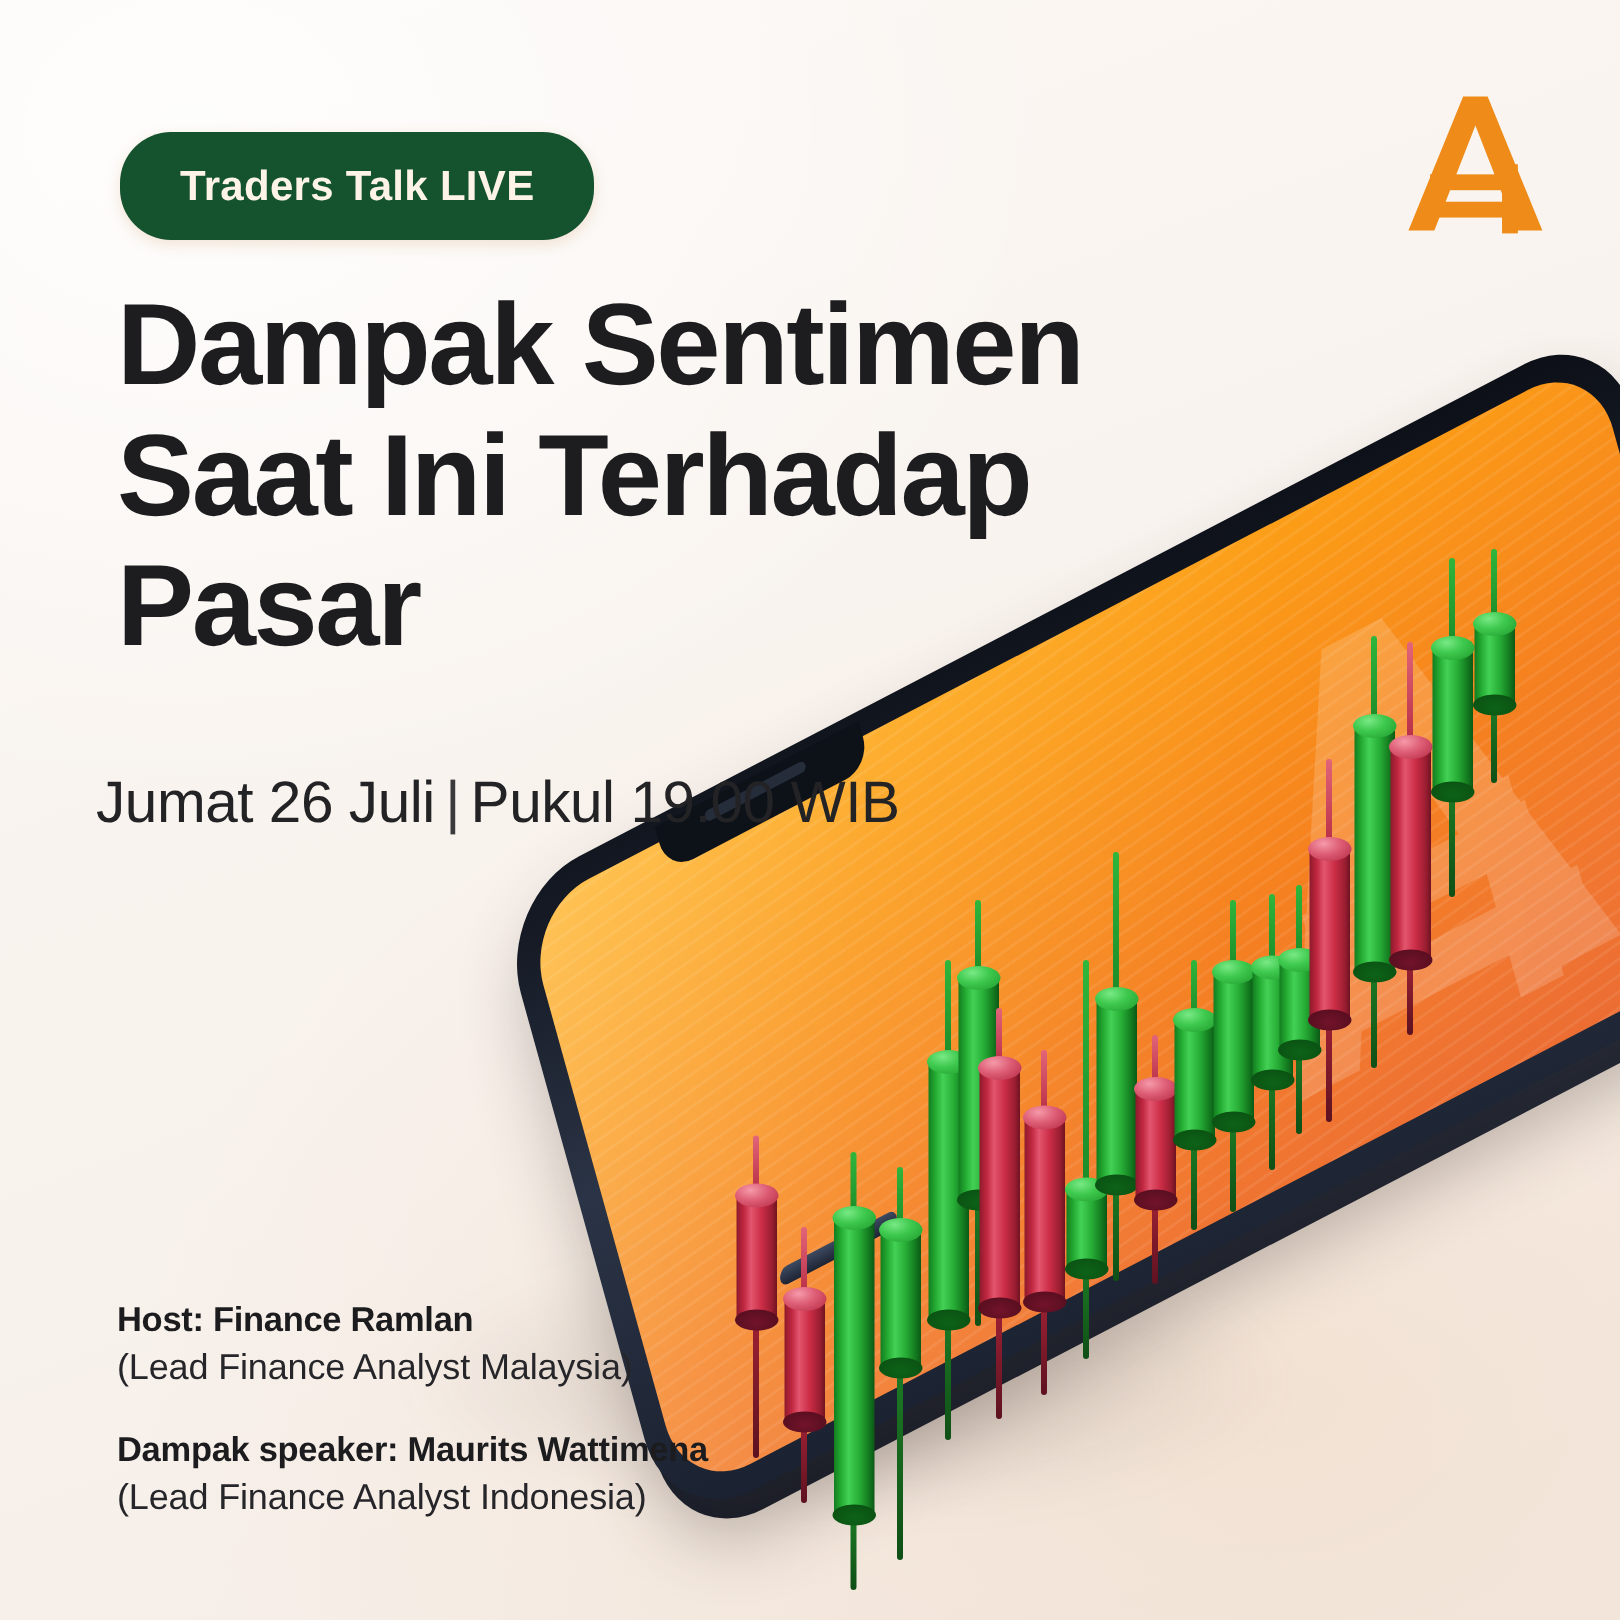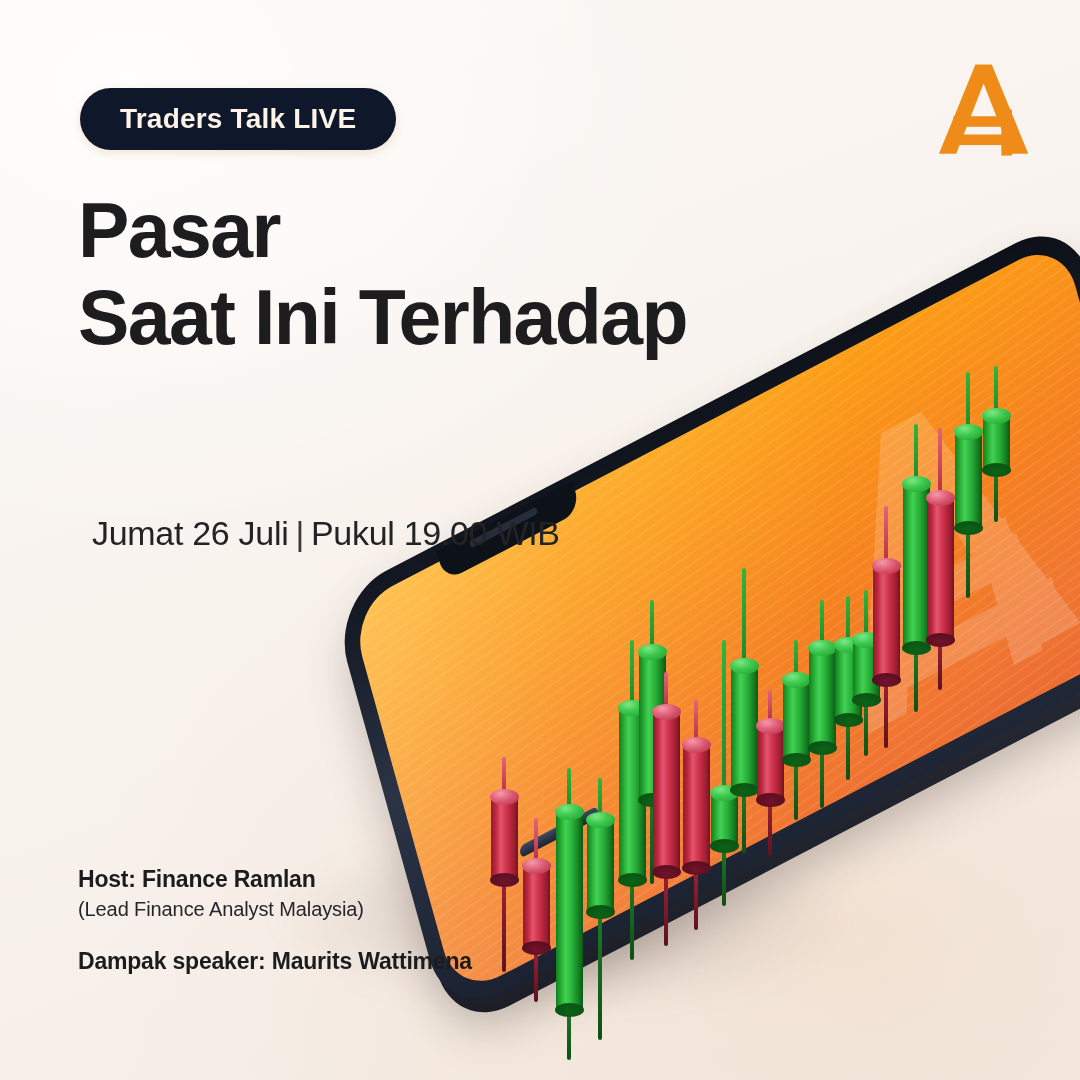--- a/index.html
+++ b/index.html
@@ -16,46 +16,46 @@
     background:
       radial-gradient(120% 90% at 78% 86%, rgba(227,170,120,.18) 0%, rgba(250,245,241,0) 58%),
       radial-gradient(90% 70% at 12% 8%, rgba(255,255,255,.85) 0%, rgba(250,245,241,0) 60%),
       linear-gradient(160deg,#fbf7f3 0%,#f8f2ed 55%,#f4ece5 100%);
   }
   .floor-shadow{position:absolute;left:250px;top:790px;width:700px;height:260px;
     background:radial-gradient(60% 50% at 45% 50%, rgba(120,105,95,.28) 0%, rgba(120,105,95,0) 70%);
     filter:blur(12px);}
 
   
-  .badge{position:absolute;left:80px;top:88px;height:62px;padding:0 40px;
+  .badge{position:absolute;left:80px;top:88px;height:72px;padding:0 40px;
     display:flex;align-items:center;justify-content:center;
-    background:#0f172a;border-radius:34px;
+    background:#14532d;border-radius:34px;
     box-shadow:0 3px 10px rgba(190,110,40,.18);}
   .badge span{color:#fdf3e6;font-size:28px;font-weight:700;letter-spacing:.2px;
     white-space:nowrap;}
 
   
   .logo{position:absolute;right:46px;top:58px;width:96px;height:104px;}
 
   
   .headline{position:absolute;left:78px;top:192px;width:720px;}
   .headline .ln{display:block;color:#1d1d20;font-size:77px;line-height:.99;
     font-weight:800;letter-spacing:-1.6px;white-space:nowrap;
     margin-bottom:11px;}
-  .subline{position:absolute;left:92px;top:514px;
-    color:#232326;font-size:34px;font-weight:400;letter-spacing:-.3px;
+  .subline{position:absolute;left:64px;top:514px;
+    color:#232326;font-size:39px;font-weight:400;letter-spacing:-.3px;
     white-space:nowrap;}
   .subline .sep{color:#3a3a3d;padding:0 7px;font-weight:300;}
 
   
   .credits{position:absolute;left:78px;top:866px;z-index:40;}
   .cred-block{margin-bottom:27px;}
   .cred-name{color:#1c1c1f;font-size:23px;font-weight:700;letter-spacing:-.2px;
     white-space:nowrap;margin-bottom:5px;}
-  .cred-role{color:#26262a;font-size:20px;font-weight:400;letter-spacing:-.1px;
+  .cred-role{color:#26262a;font-size:24px;font-weight:400;letter-spacing:-.1px;
     white-space:nowrap;}
 
   
   .phone-wrap{position:absolute;left:330px;top:600px;width:900px;height:560px;
     transform:rotate(-27.5deg) skewX(-12deg) scale(1.02);
     transform-origin:0 0;}
   .phone-frame{position:absolute;left:0;top:0;width:820px;height:420px;
     border-radius:62px;
     background:linear-gradient(185deg,#0c0f16 0%,#161b26 22%,#2b3446 55%,#1a2130 100%);
     box-shadow:0 26px 44px rgba(60,50,45,.30);}
@@ -301,31 +301,33 @@
   <svg class="logo" viewBox="0 0 200 210">
     <g fill="#ef8b18">
       <path d="M78 10 L112 10 L188 196 L152 196 L95 50 L38 196 L2 196 Z"></path>
       <rect x="32" y="118" width="112" height="22"></rect>
       <rect x="32" y="156" width="130" height="22"></rect>
       <rect x="132" y="104" width="22" height="96"></rect>
     </g>
   </svg>
 
   <div class="headline">
+    <span class="ln">Dampak Sentimen</span>
+    <span class="ln">Saat Ini Terhadap</span>
     <span class="ln">Pasar</span>
-    <span class="ln">Saat Ini Terhadap</span>
   </div>
 
   <div class="subline">
     <span>Jumat 26 Juli</span><span class="sep">|</span><span>Pukul 19.00 WIB</span>
   </div>
 
   <div class="credits">
     <div class="cred-block">
       <div class="cred-name">Host: Finance Ramlan</div>
       <div class="cred-role">(Lead Finance Analyst Malaysia)</div>
     </div>
     <div class="cred-block">
       <div class="cred-name">Dampak speaker: Maurits Wattimena</div>
+      <div class="cred-role">(Lead Finance Analyst Indonesia)</div>
     </div>
   </div>
 
 </div>
 
 </body></html>

